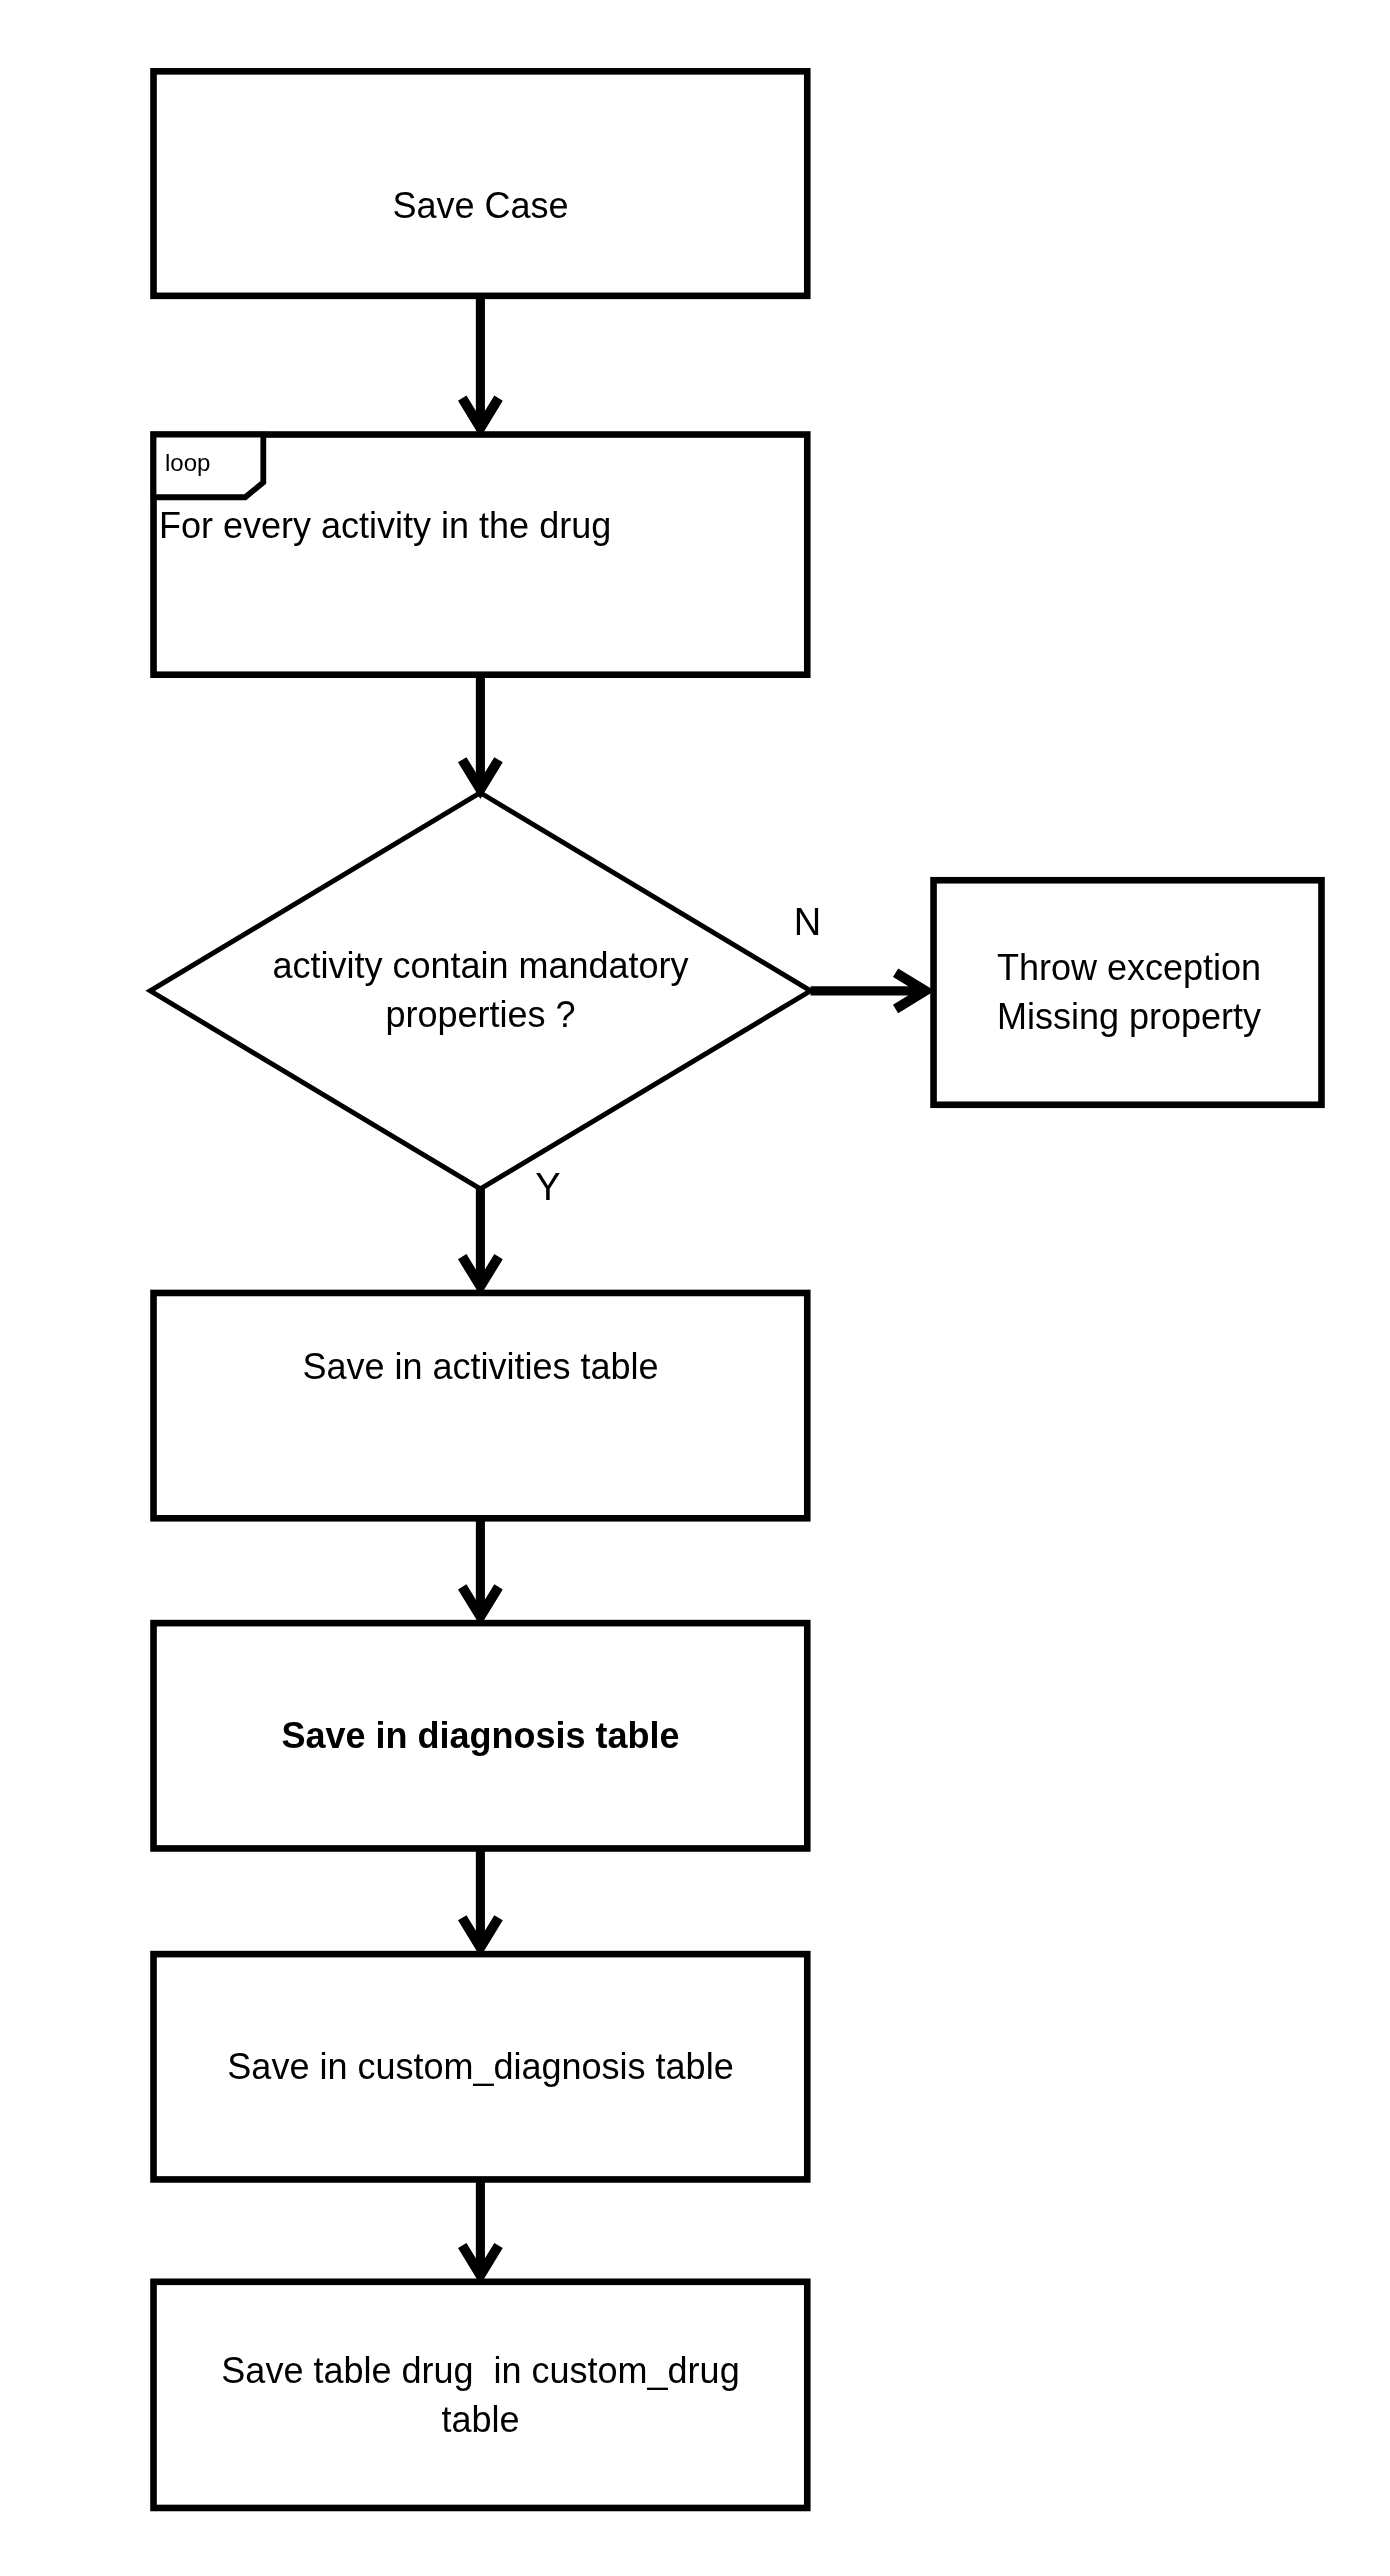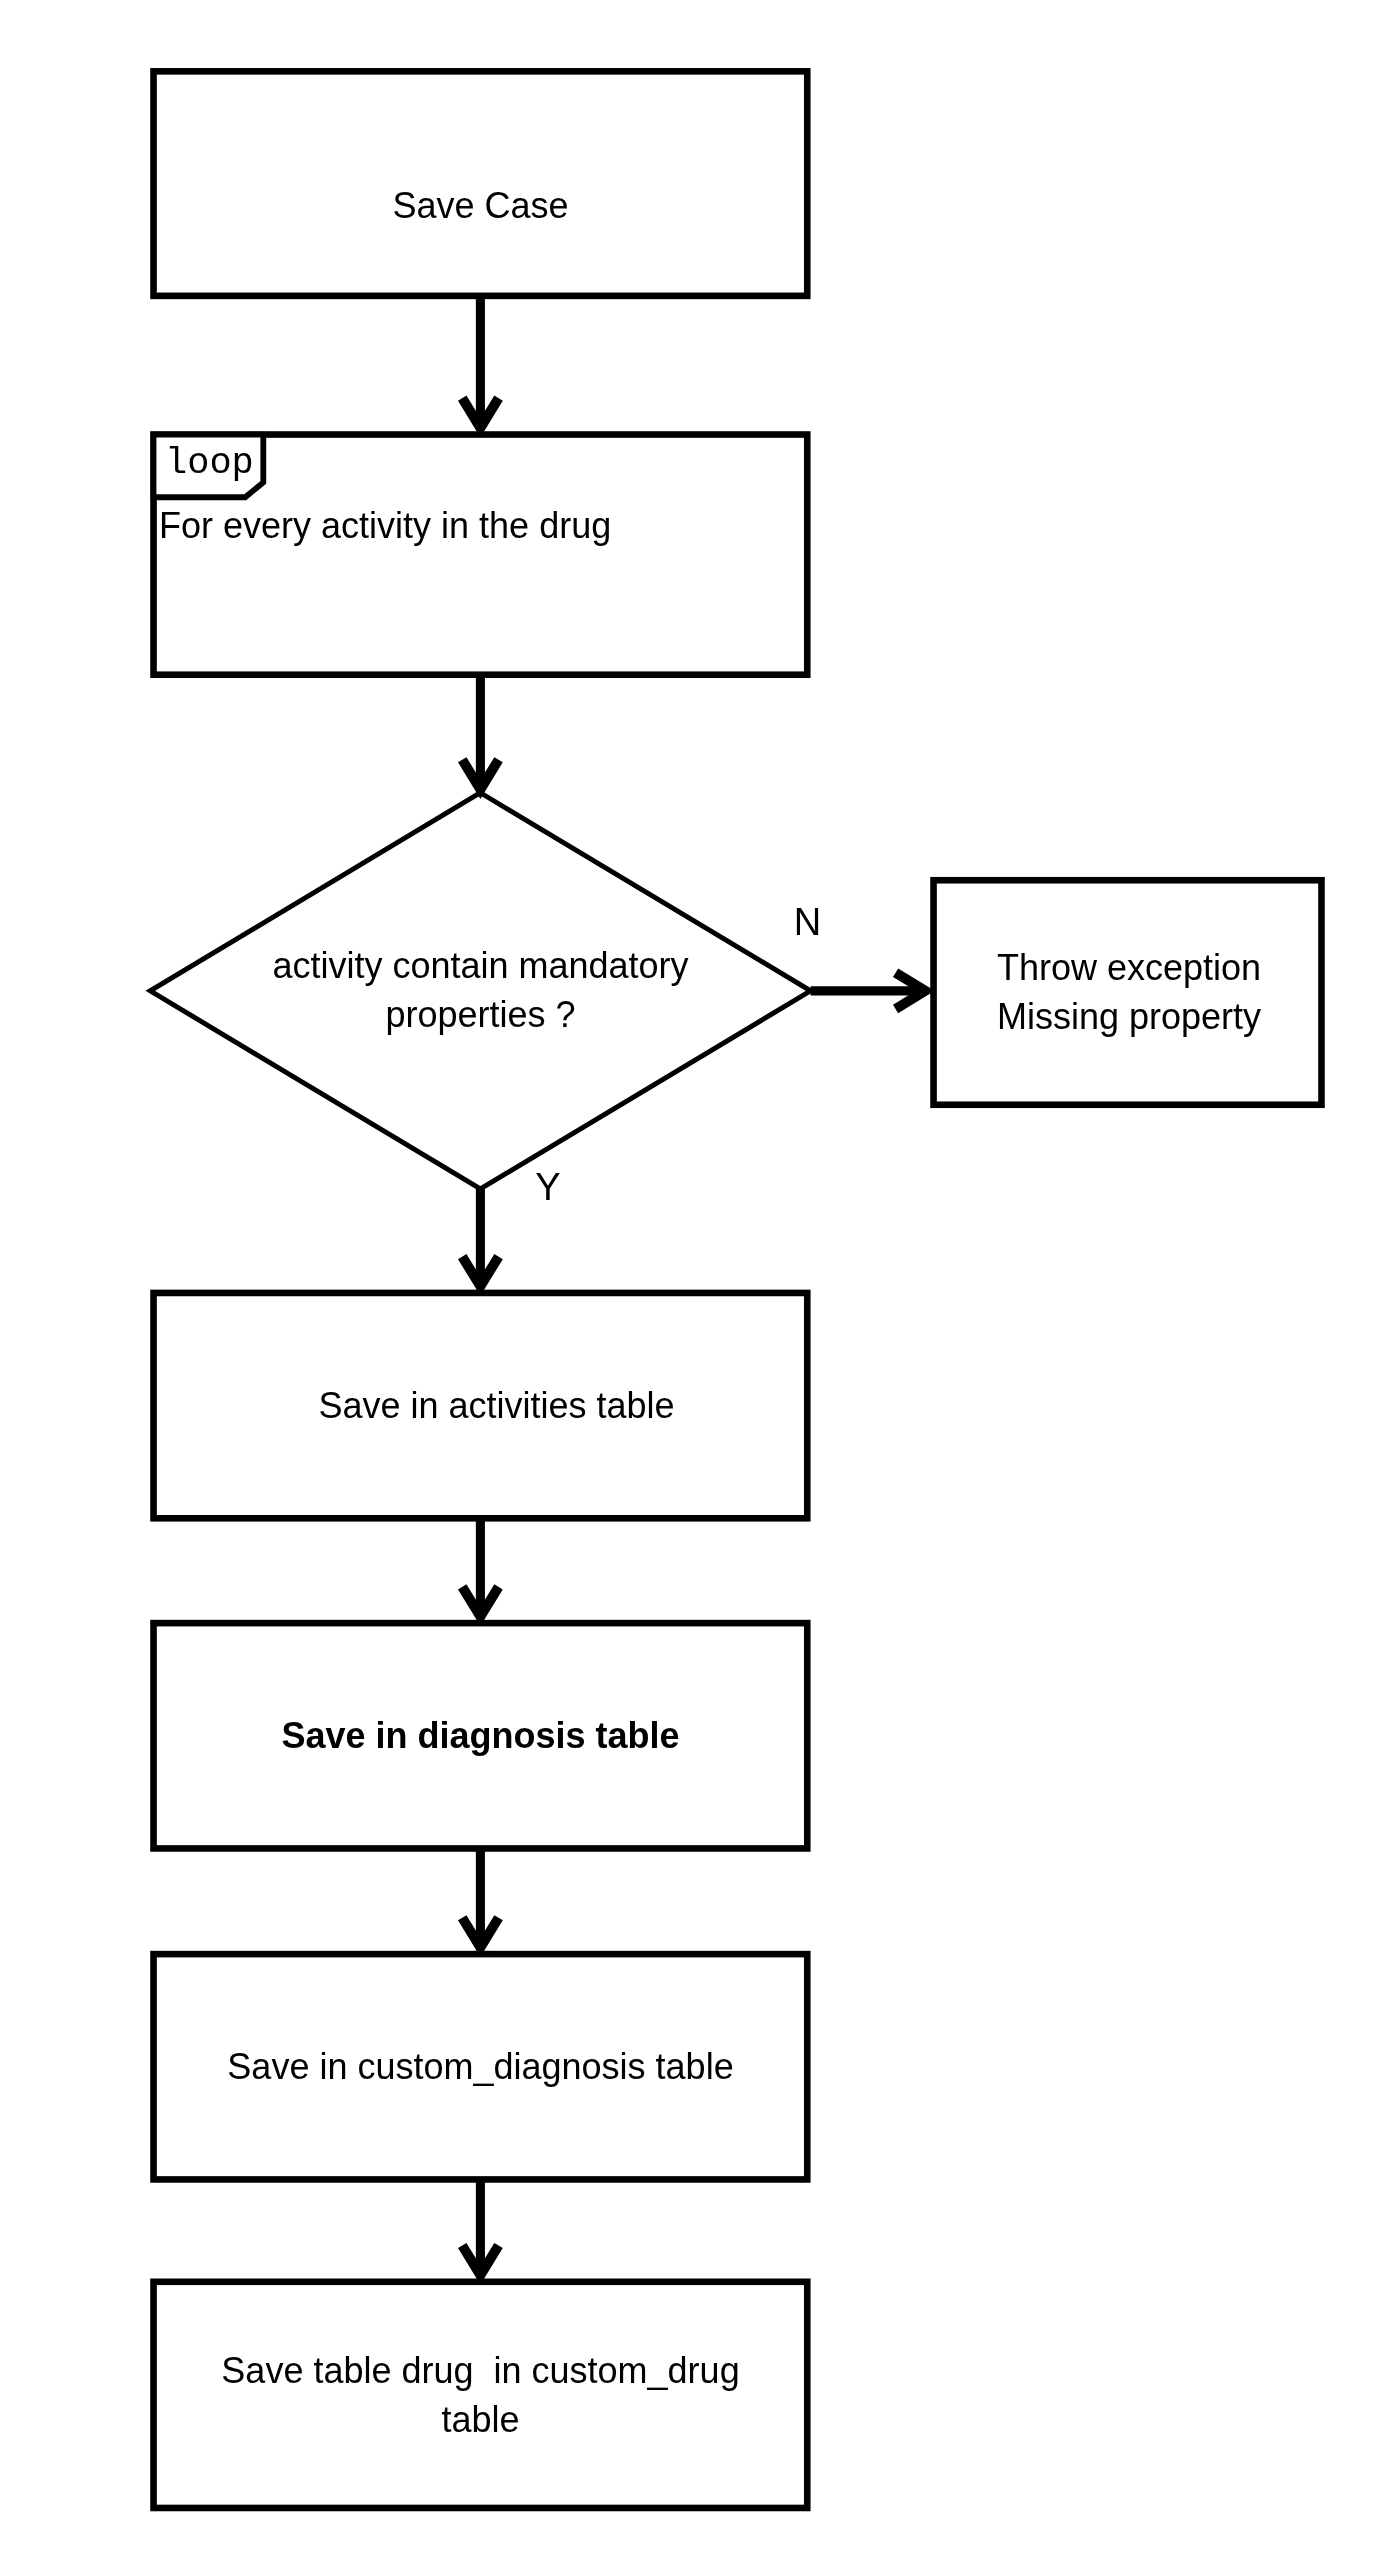--- a/index.html
+++ b/index.html
@@ -63,22 +63,21 @@
   }
   .pre {
     white-space: pre-wrap;
   }
   .block-left {
     display: inline-block;
     white-space: pre-line;
     text-align: left;
   }
   .tag-label {
-    font-size: 37px;
-    font-family: Liberation Mono, monospace;
+    font-size: 24px;
   }
   .ny-label {
     font-size: 38px;
   }
 </style>
 </head>
 <body>
 
 <div class="canvas">
 
@@ -135,21 +134,21 @@
 
   <div class="label ny-label" style="left:768px; top:893px; width:79px; height:59px;">N</div>
 
   <div class="label ny-label" style="left:510px; top:1158px; width:76px; height:59px;">Y</div>
 
   <div class="label" style="left:930px; top:877px; width:398px; height:231px;border-radius:27px;">
     <span class="block-left">Throw exception
 Missing property</span>
   </div>
 
-  <div class="label" style="left:150px; top:1290px; width:661px; height:232px;padding-left:16px;">Save in activities table</div>
+  <div class="label" style="left:150px; top:1251px; width:661px; height:232px;">Save in activities table</div>
 
   <div class="label" style="left:150px; top:1620px; width:661px; height:232px;font-weight:bold;">Save in diagnosis table</div>
 
   <div class="label" style="left:150px; top:1951px; width:661px; height:232px;">Save in custom_diagnosis table</div>
 
   <div class="label pre" style="left:150px; top:2279px; width:661px; height:233px;">Save table drug  in custom_drug
 table</div>
 
 </div>
 

